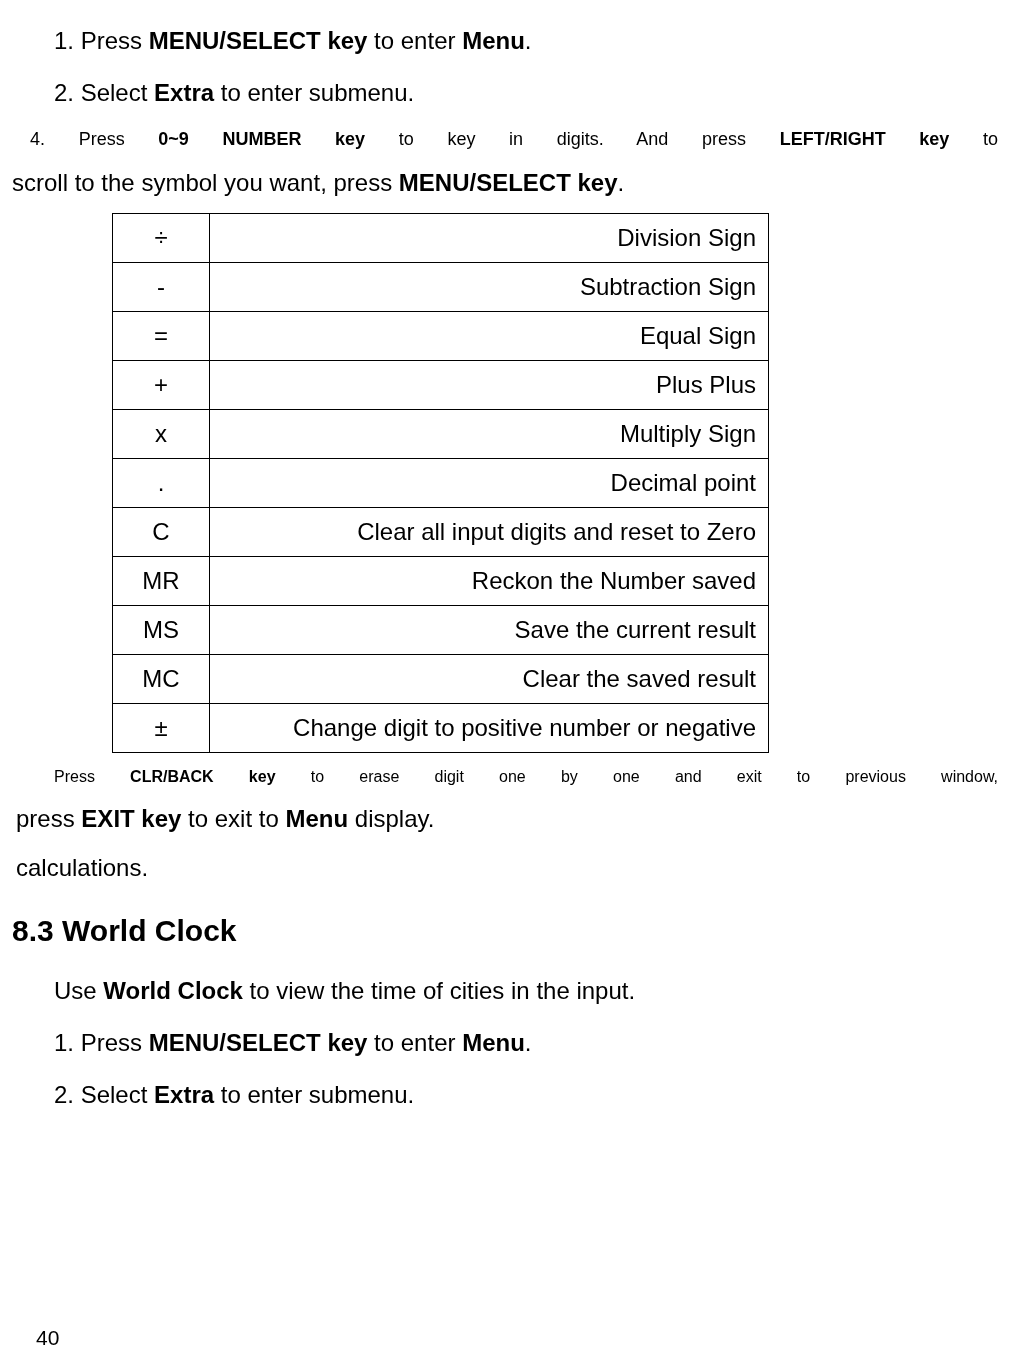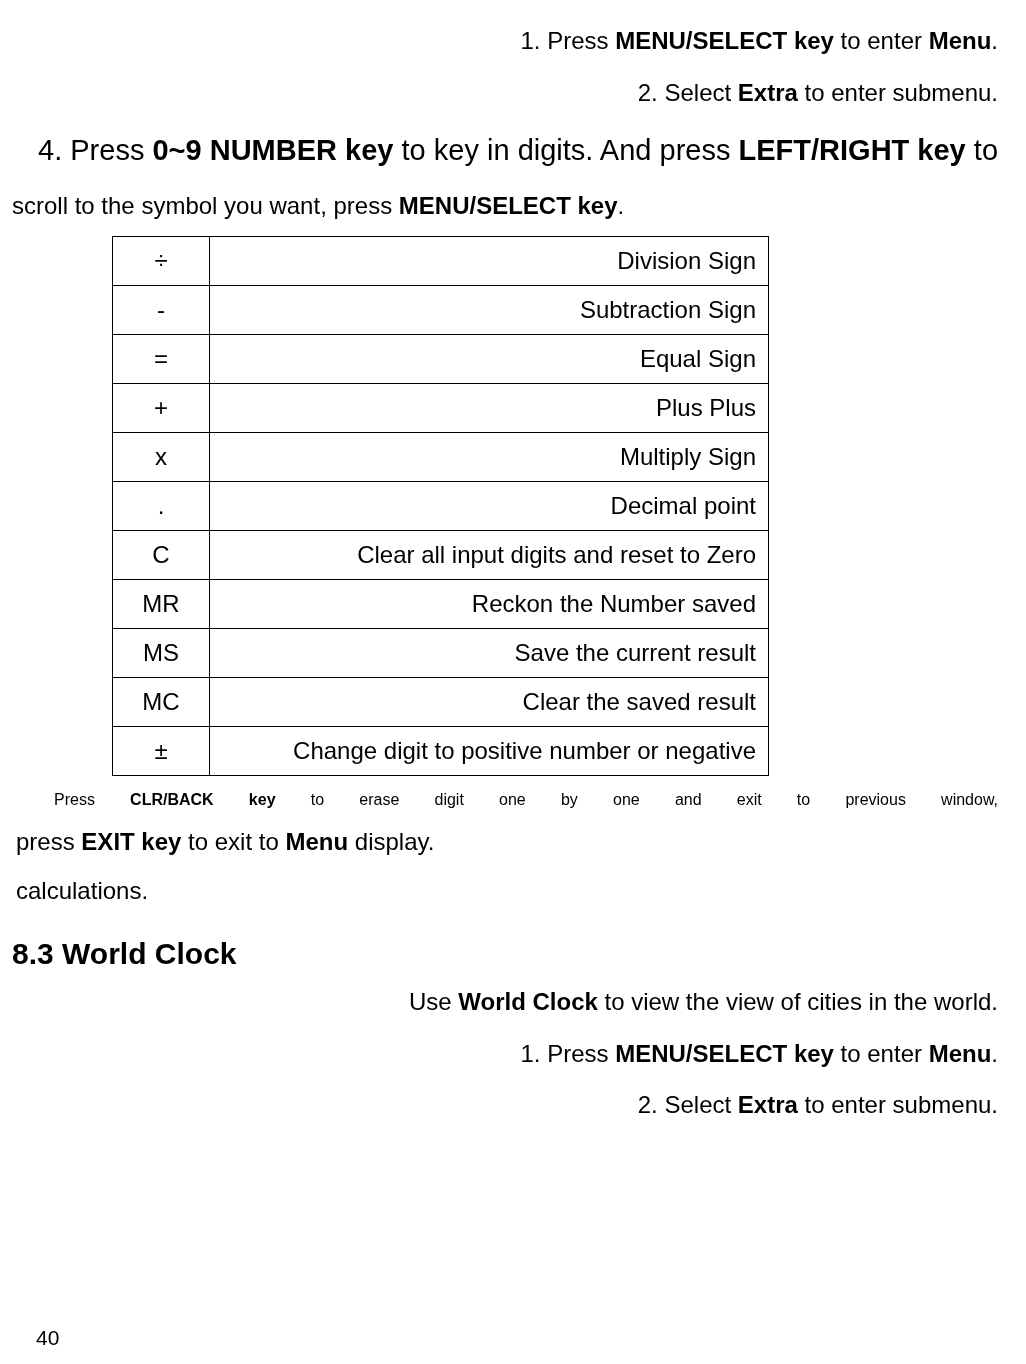--- a/index.html
+++ b/index.html
@@ -14,26 +14,25 @@
     min-height: 1364px;
     box-sizing: border-box;
     padding: 18px 28px 20px 12px;
     position: relative;
   }
   .step {
     font-size: 24px;
     line-height: 1.9;
     margin-left: 42px;
     margin-bottom: 6px;
-    text-align: right;
   }
   .step-wrap {
-    font-size: 29px;
+    font-size: 18px;
     line-height: 2.05;
-    margin-left: 26px;
+    margin-left: 18px;
     text-align: justify;
     text-align-last: justify;
   }
   .step-wrap-cont {
     font-size: 24px;
     line-height: 2.05;
     margin-left: 0px;
   }
   .b { font-weight: bold; }
   table.sym-table {
@@ -69,21 +68,21 @@
     text-align-last: justify;
   }
   .cont-line {
     font-size: 24px;
     line-height: 2.05;
     margin-left: 4px;
   }
   h2.section {
     font-size: 30px;
     font-weight: bold;
-    margin: 22px 0 8px 0;
+    margin: 22px 0 20px 0;
   }
   .page-number {
     position: absolute;
     left: 24px;
     bottom: 14px;
     font-size: 21px;
     margin-left: 12px;
   }
 </style>
 </head>
@@ -163,21 +162,21 @@
     <span>press </span><span class="b">EXIT key</span><span> to exit to </span><span class="b">Menu</span><span> display.</span>
   </div>
 
   <div class="cont-line">
     <span>calculations.</span>
   </div>
 
   <h2 class="section">8.3 World Clock</h2>
 
   <div class="step">
-    <span>Use </span><span class="b">World Clock</span><span> to view the view of cities in the world.</span>
+    <span>Use </span><span class="b">World Clock</span><span> to view the time of cities in the input.</span>
   </div>
 
   <div class="step">
     <span>1. Press </span><span class="b">MENU/SELECT key</span><span> to enter </span><span class="b">Menu</span><span>.</span>
   </div>
 
   <div class="step">
     <span>2. Select </span><span class="b">Extra</span><span> to enter submenu.</span>
   </div>
 

